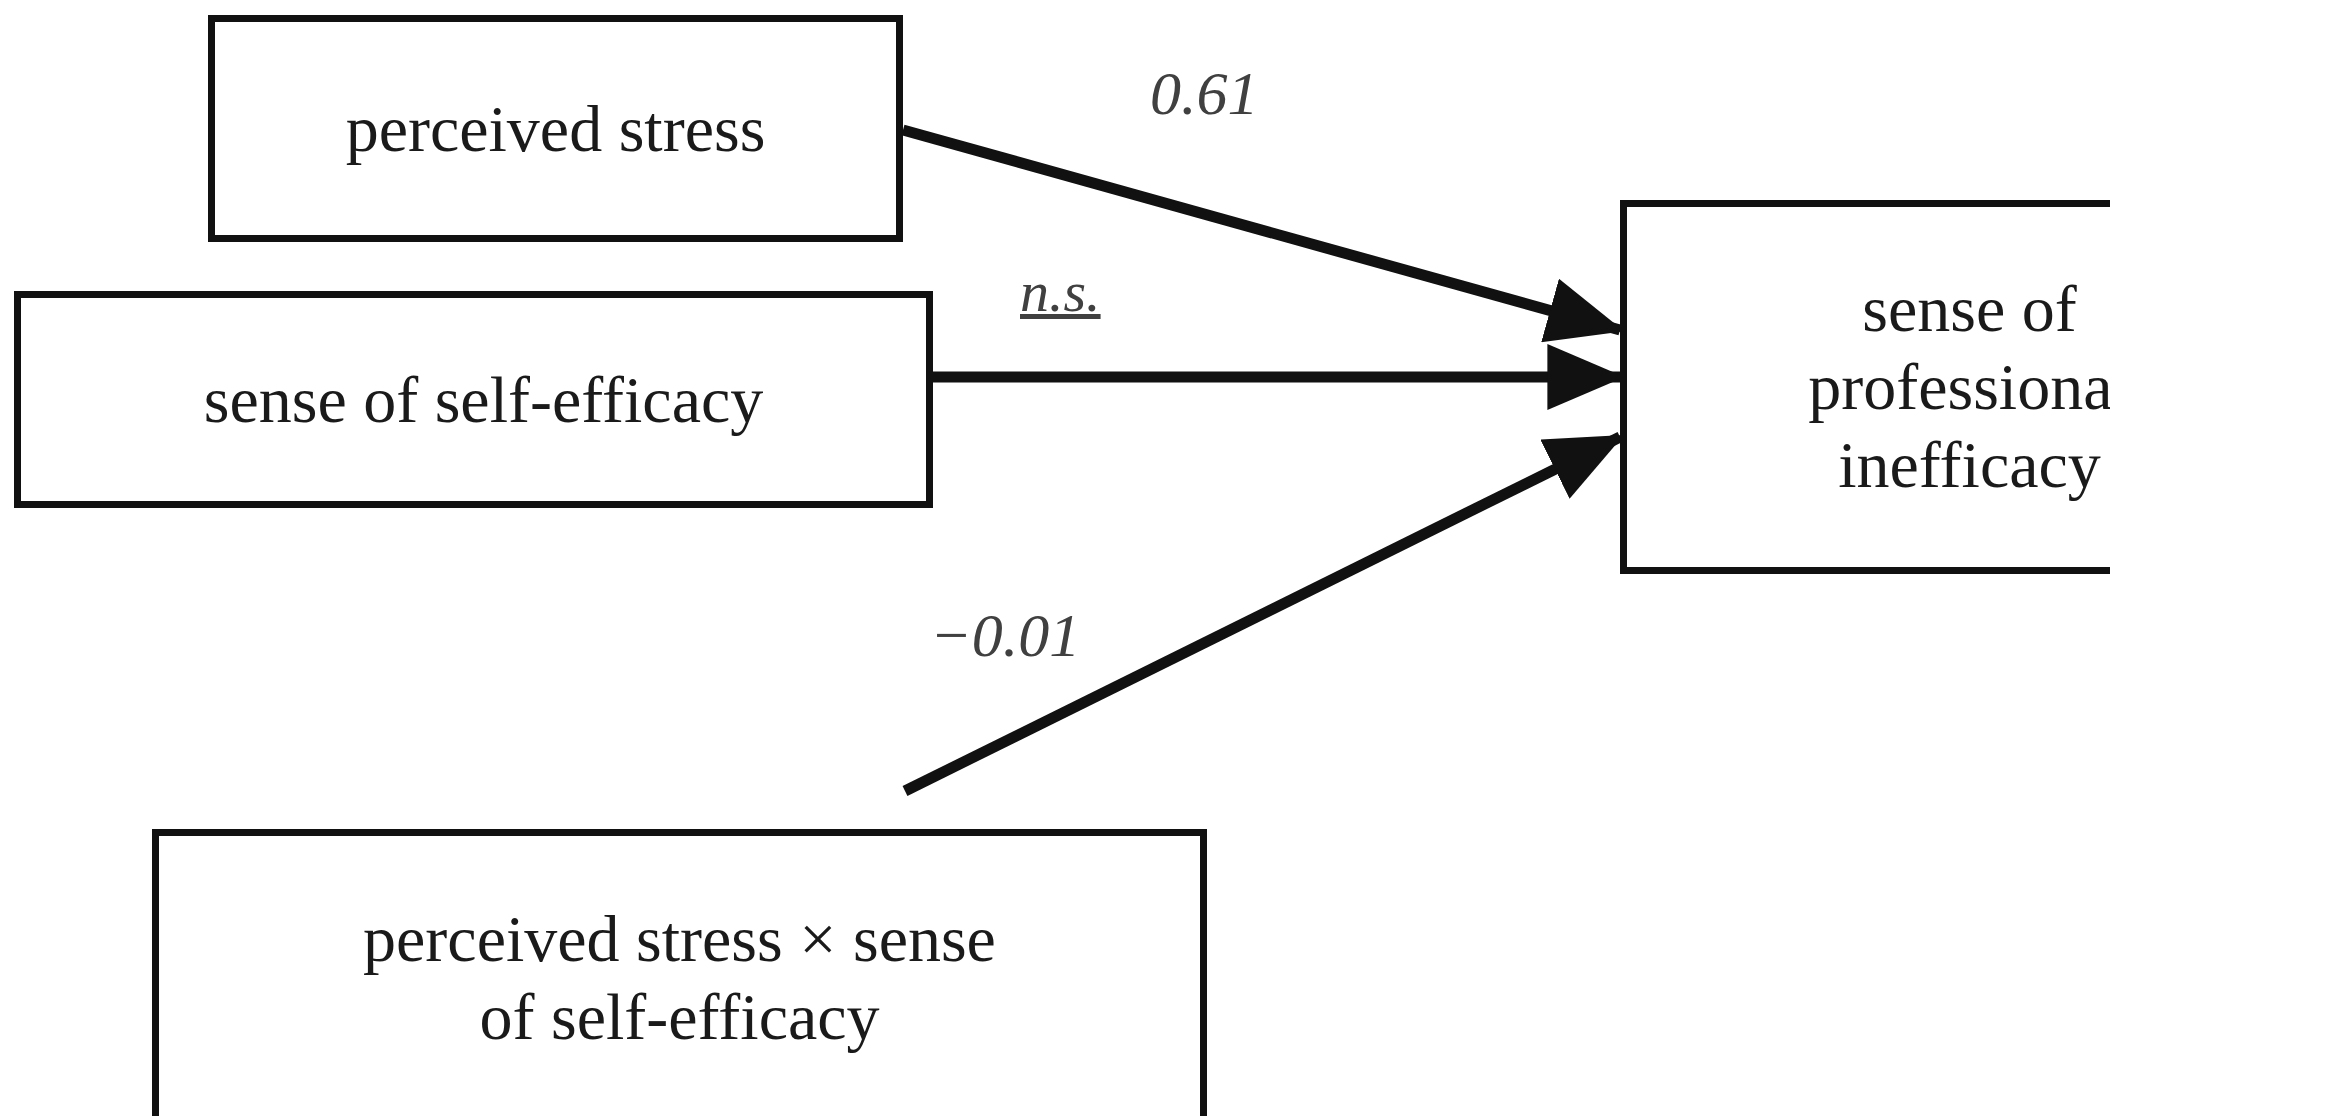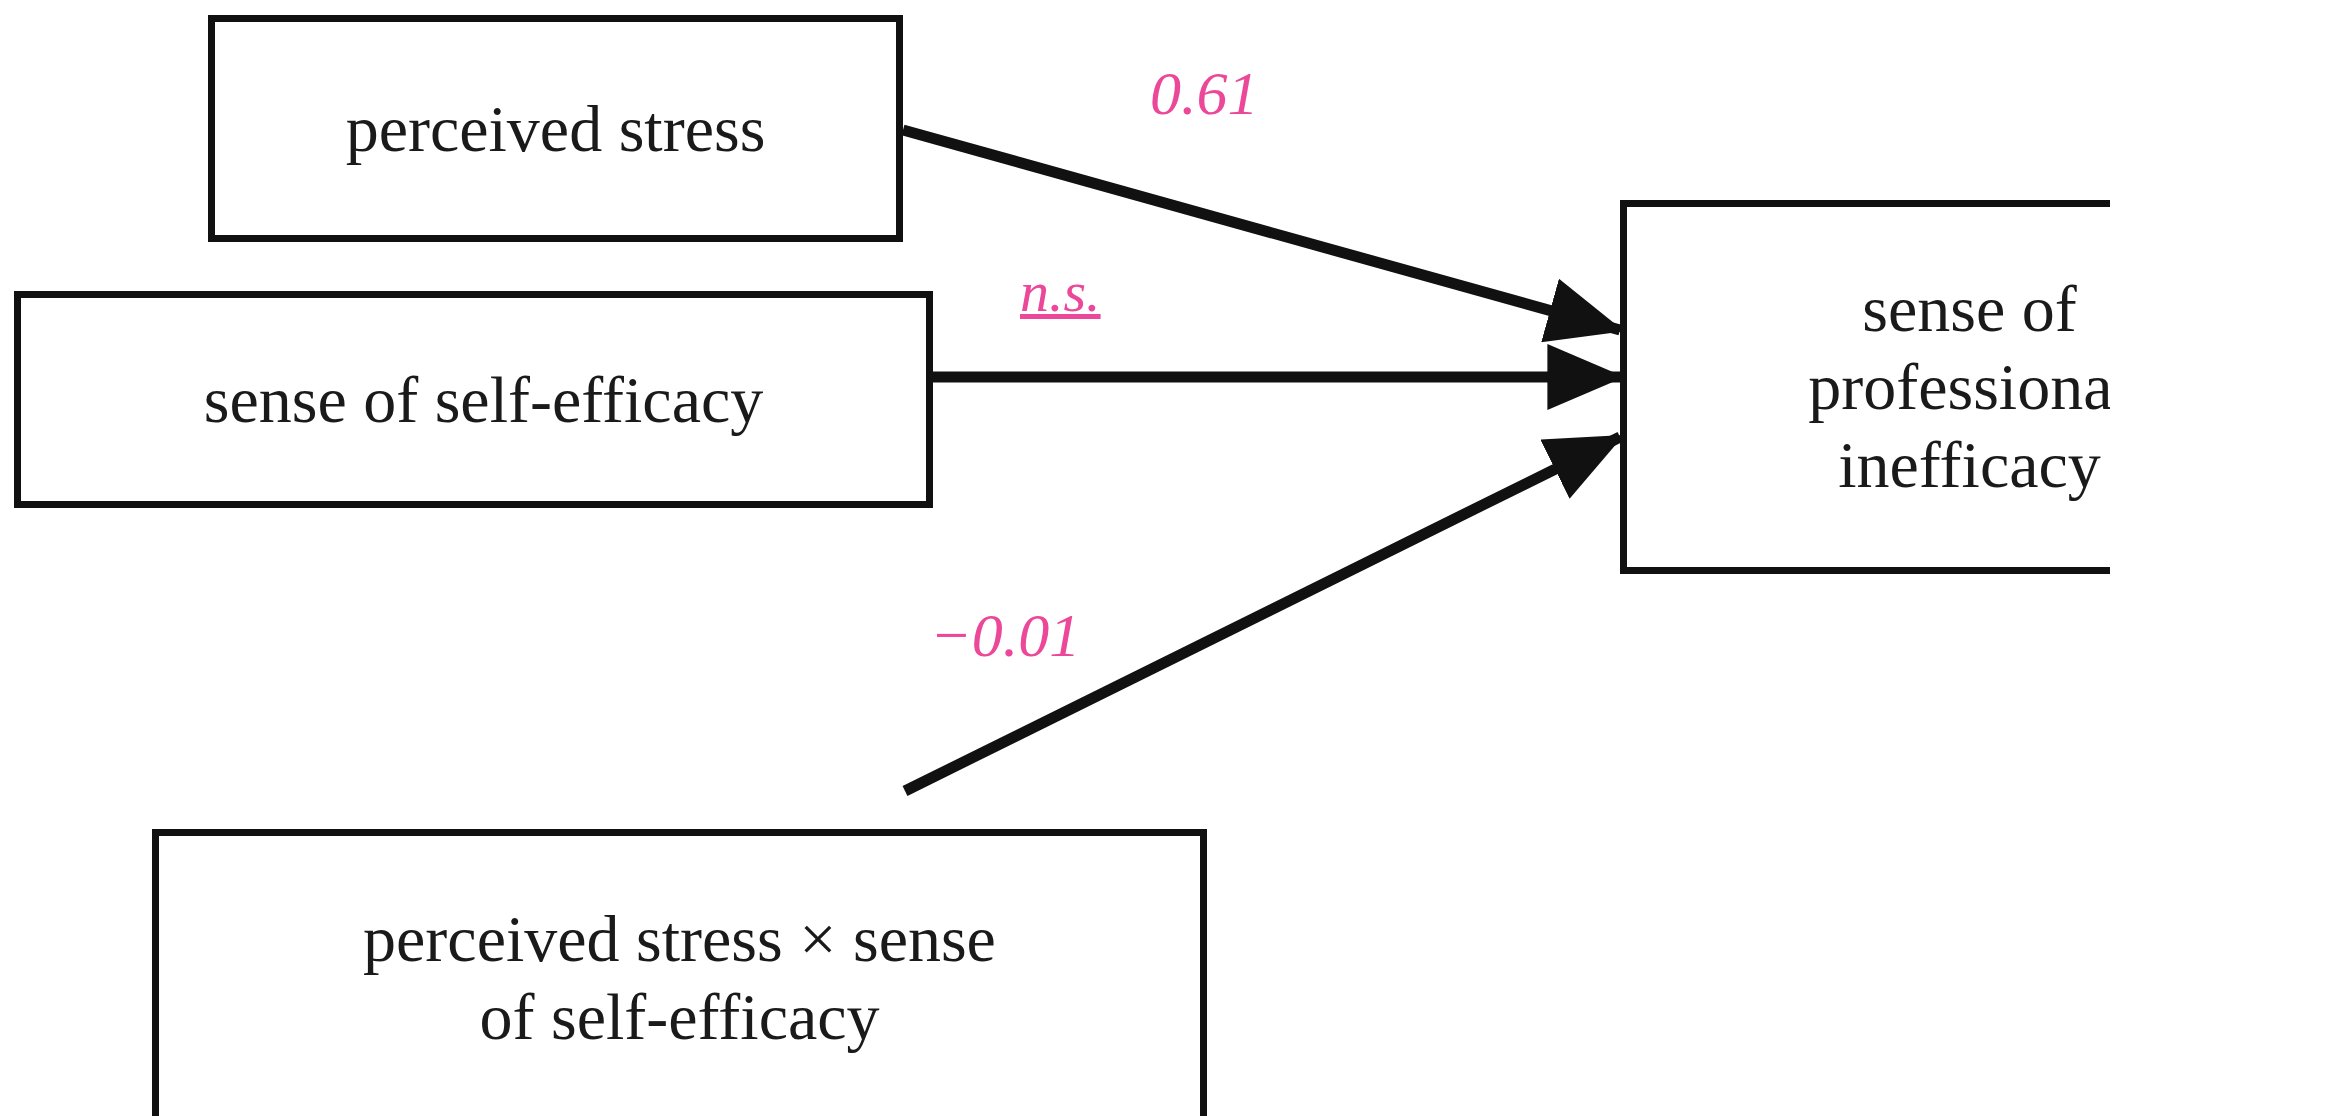--- a/index.html
+++ b/index.html
@@ -57,21 +57,21 @@
     position: absolute;
     left: 0; top: 0;
     width: 2327px;
     height: 1116px;
     z-index: 1;
   }
   .edge-label {
     position: absolute;
     font-style: italic;
     font-size: 62px;
-    color: #ec4899;
+    color: #404040;
     white-space: nowrap;
     z-index: 4;
   }
   #label-stress-coef { left: 1150px; top: 58px; }
   #label-efficacy-ns { left: 1020px; top: 258px; font-size: 58px; text-decoration: underline; }
   #label-interaction-coef { left: 930px; top: 600px; text-align: center; }
 </style>
 </head>
 <body>
 

